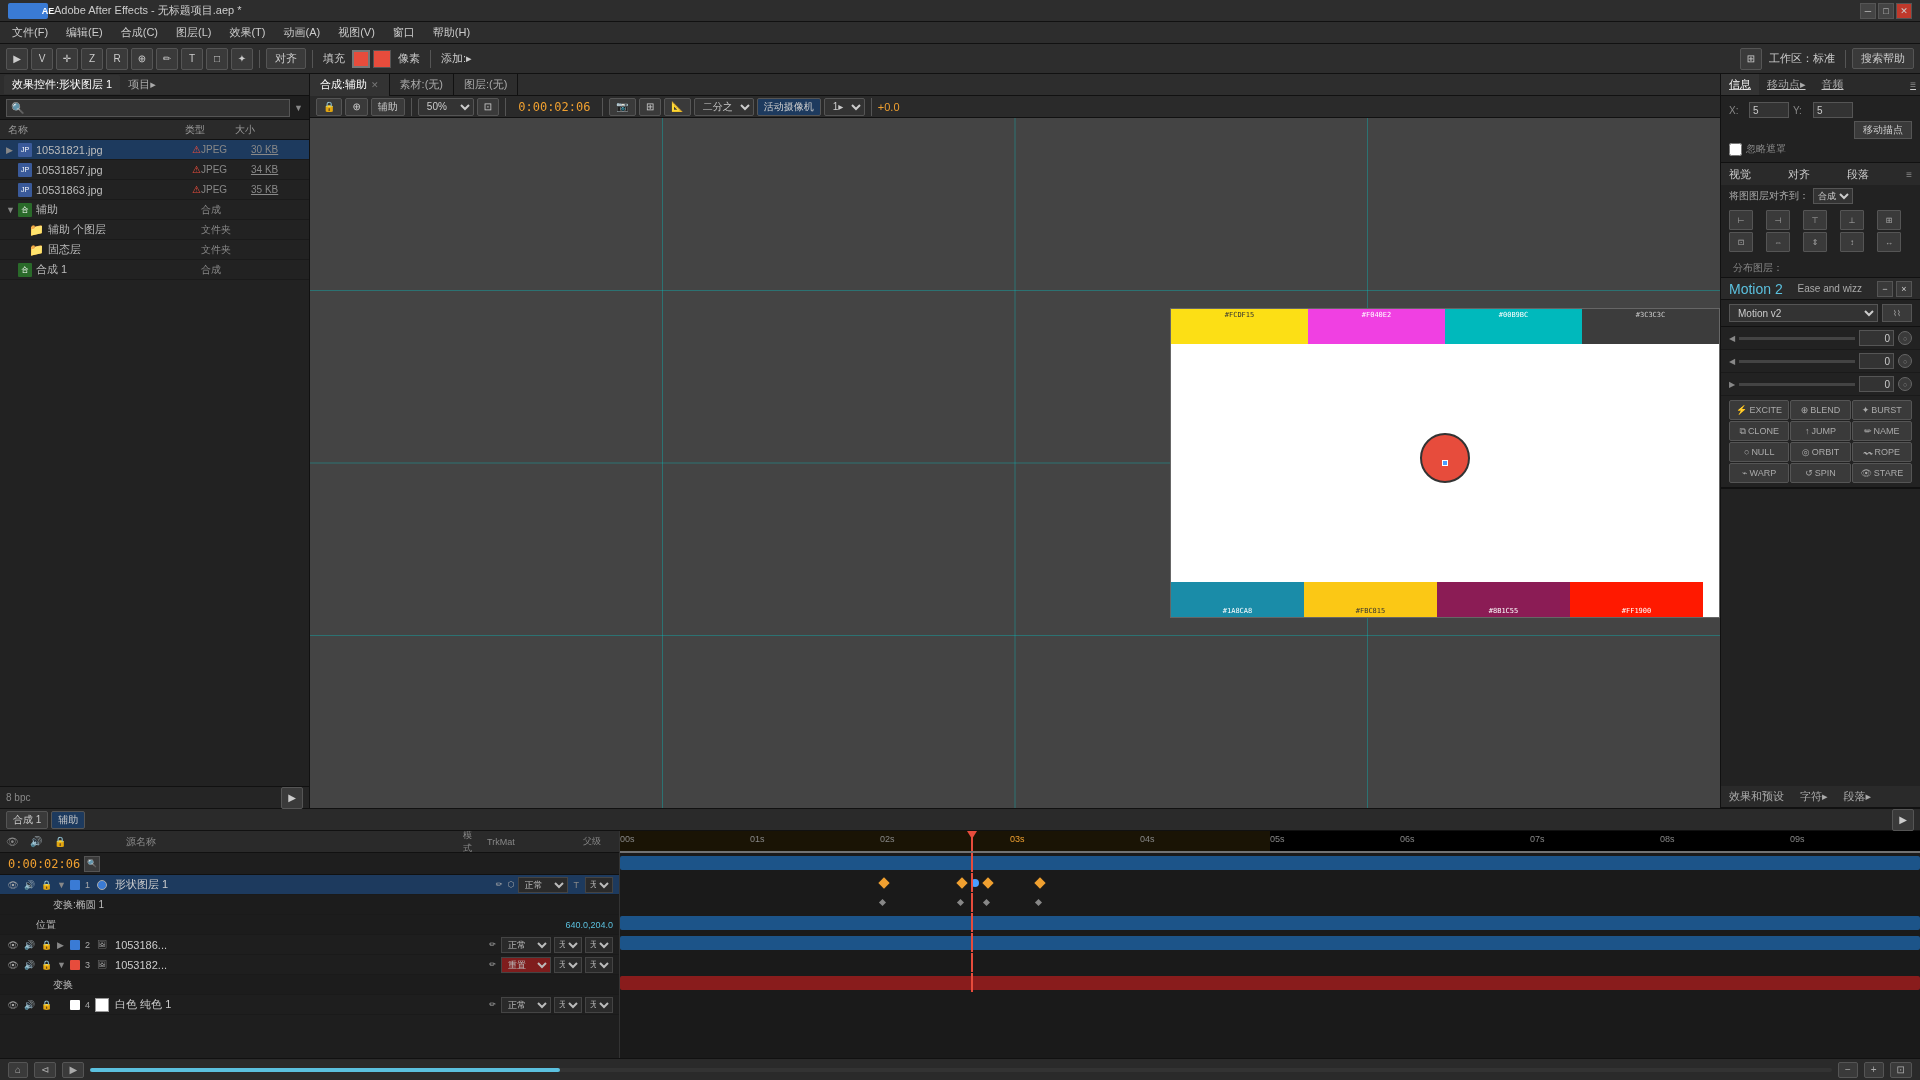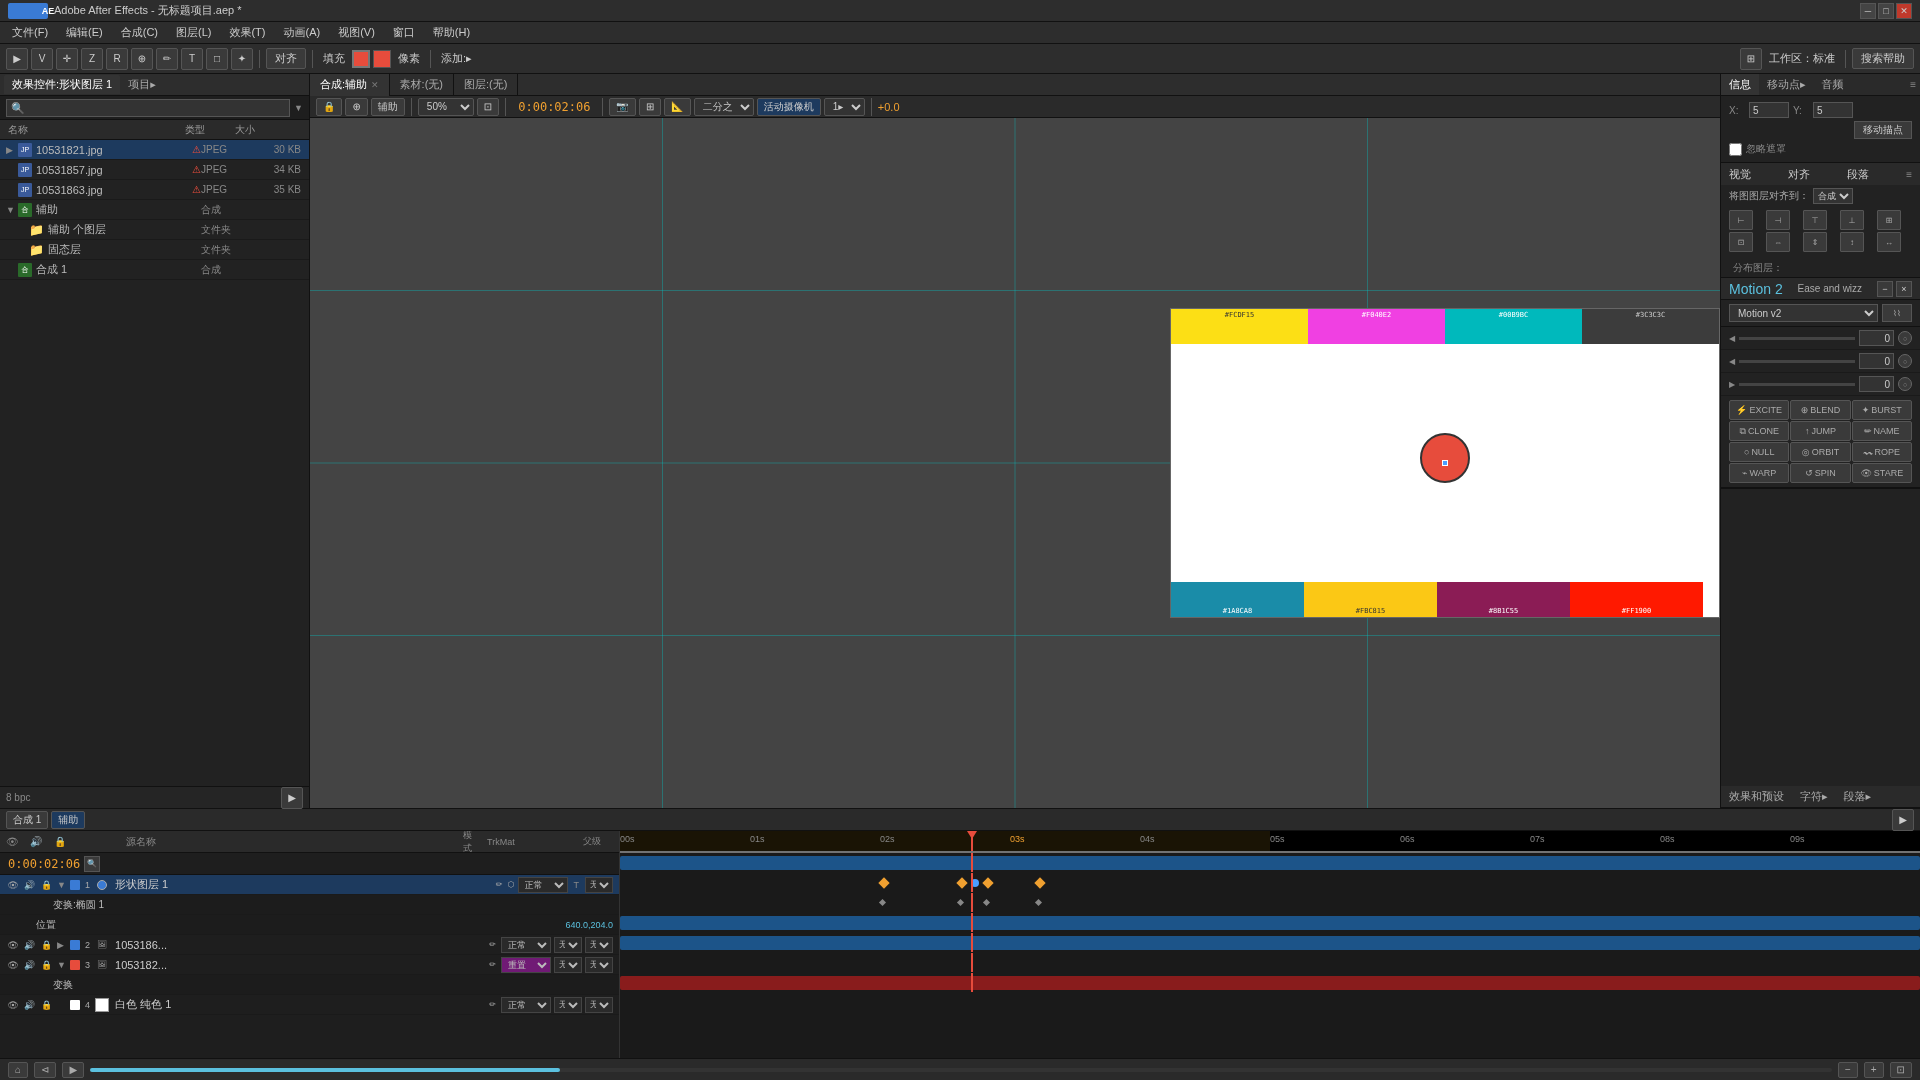--- a/index.html
+++ b/index.html
@@ -231,21 +231,21 @@
       font-size: 9px;
       display: flex;
       align-items: center;
       justify-content: center;
     }
     .file-icon.jpeg { background: #3a5a9a; color: white; font-size: 7px; border-radius: 1px; }
     .file-icon.comp { background: #2a6a2a; color: white; font-size: 7px; border-radius: 1px; }
     .file-icon.folder { color: #f0a030; font-size: 12px; }
     .file-name { flex: 1; font-size: 11px; color: #bbb; overflow: hidden; white-space: nowrap; text-overflow: ellipsis; }
     .file-type { width: 50px; font-size: 10px; color: #888; }
-    .file-size { width: 50px; font-size: 10px; color: #888; text-align: right; }
+    .file-size { width: 50px; font-size: 10px; color: #888; text-align: left; text-decoration: underline; }
     .expand-arrow { width: 10px; font-size: 9px; color: #888; margin-right: 2px; }
     .file-warning { color: #e74c3c; font-size: 10px; margin-left: 4px; }
 
     
     #center-panel {
       flex: 1;
       height: 100%;
       background: #1a1a1a;
       display: flex;
       flex-direction: column;
@@ -917,21 +917,21 @@
           <div style="flex:1;background:#FF1900;display:flex;flex-direction:column;align-items:center;justify-content:flex-end;padding-bottom:2px;">
             <span style="font-size:7px;color:#fff;font-family:monospace;">#FF1900</span>
           </div>
         </div>
       </div>
     </div>
   </div>
 
   <div id="right-panel">
 
-    <div style="height:22px;background:#2a2a2a;display:flex;align-items:center;border-bottom:1px solid #111;">
+    <div style="height:22px;background:#2a2a2a;display:flex;align-items:center;border-bottom:1px solid #111;text-decoration:underline;">
       <div style="padding:0 8px;font-size:11px;color:#fff;cursor:pointer;background:#333;height:100%;display:flex;align-items:center;">信息</div>
       <div style="padding:0 8px;font-size:11px;color:#aaa;cursor:pointer;height:100%;display:flex;align-items:center;">移动点▸</div>
       <div style="padding:0 8px;font-size:11px;color:#aaa;cursor:pointer;height:100%;display:flex;align-items:center;">音频</div>
       <div style="flex:1;"></div>
       <div style="font-size:10px;color:#888;padding:0 4px;cursor:pointer;">≡</div>
     </div>
 
     <div style="padding:6px 8px;border-bottom:1px solid #111;">
       <div style="display:flex;gap:4px;align-items:center;margin-bottom:3px;">
         <span style="font-size:10px;color:#888;width:16px;">X:</span>
@@ -1156,21 +1156,21 @@
         <div class="tl-icon-vis">🔊</div>
         <div class="tl-icon-vis">🔒</div>
         <div style="width:10px;font-size:9px;color:#888;">▼</div>
         <div class="tl-color-box" style="background:#e74c3c;"></div>
         <span style="font-size:9px;color:#aaa;margin-right:2px;">3</span>
         <div style="width:14px;height:14px;margin-right:3px;display:flex;align-items:center;justify-content:center;">
           <span style="font-size:8px;color:#aaa;">🖼</span>
         </div>
         <span class="tl-name">1053182...</span>
         <span style="font-size:8px;color:#aaa;margin:0 2px;">✏</span>
-        <select class="tl-mode-select" style="background:#701a75;"><option>重置</option></select>
+        <select class="tl-mode-select" style="background:#7f1d1d;"><option>重置</option></select>
         <select style="width:28px;height:16px;background:#2a2a2a;border:1px solid #444;font-size:8px;color:#bbb;"><option>无</option></select>
         <select style="width:28px;height:16px;background:#2a2a2a;border:1px solid #444;font-size:8px;color:#bbb;"><option>无</option></select>
       </div>
 
       <div class="tl-layer sub-row">
         <div style="width:32px;"></div>
         <span style="font-size:10px;color:#bbb;">变换</span>
       </div>
 
       <div class="tl-layer">

